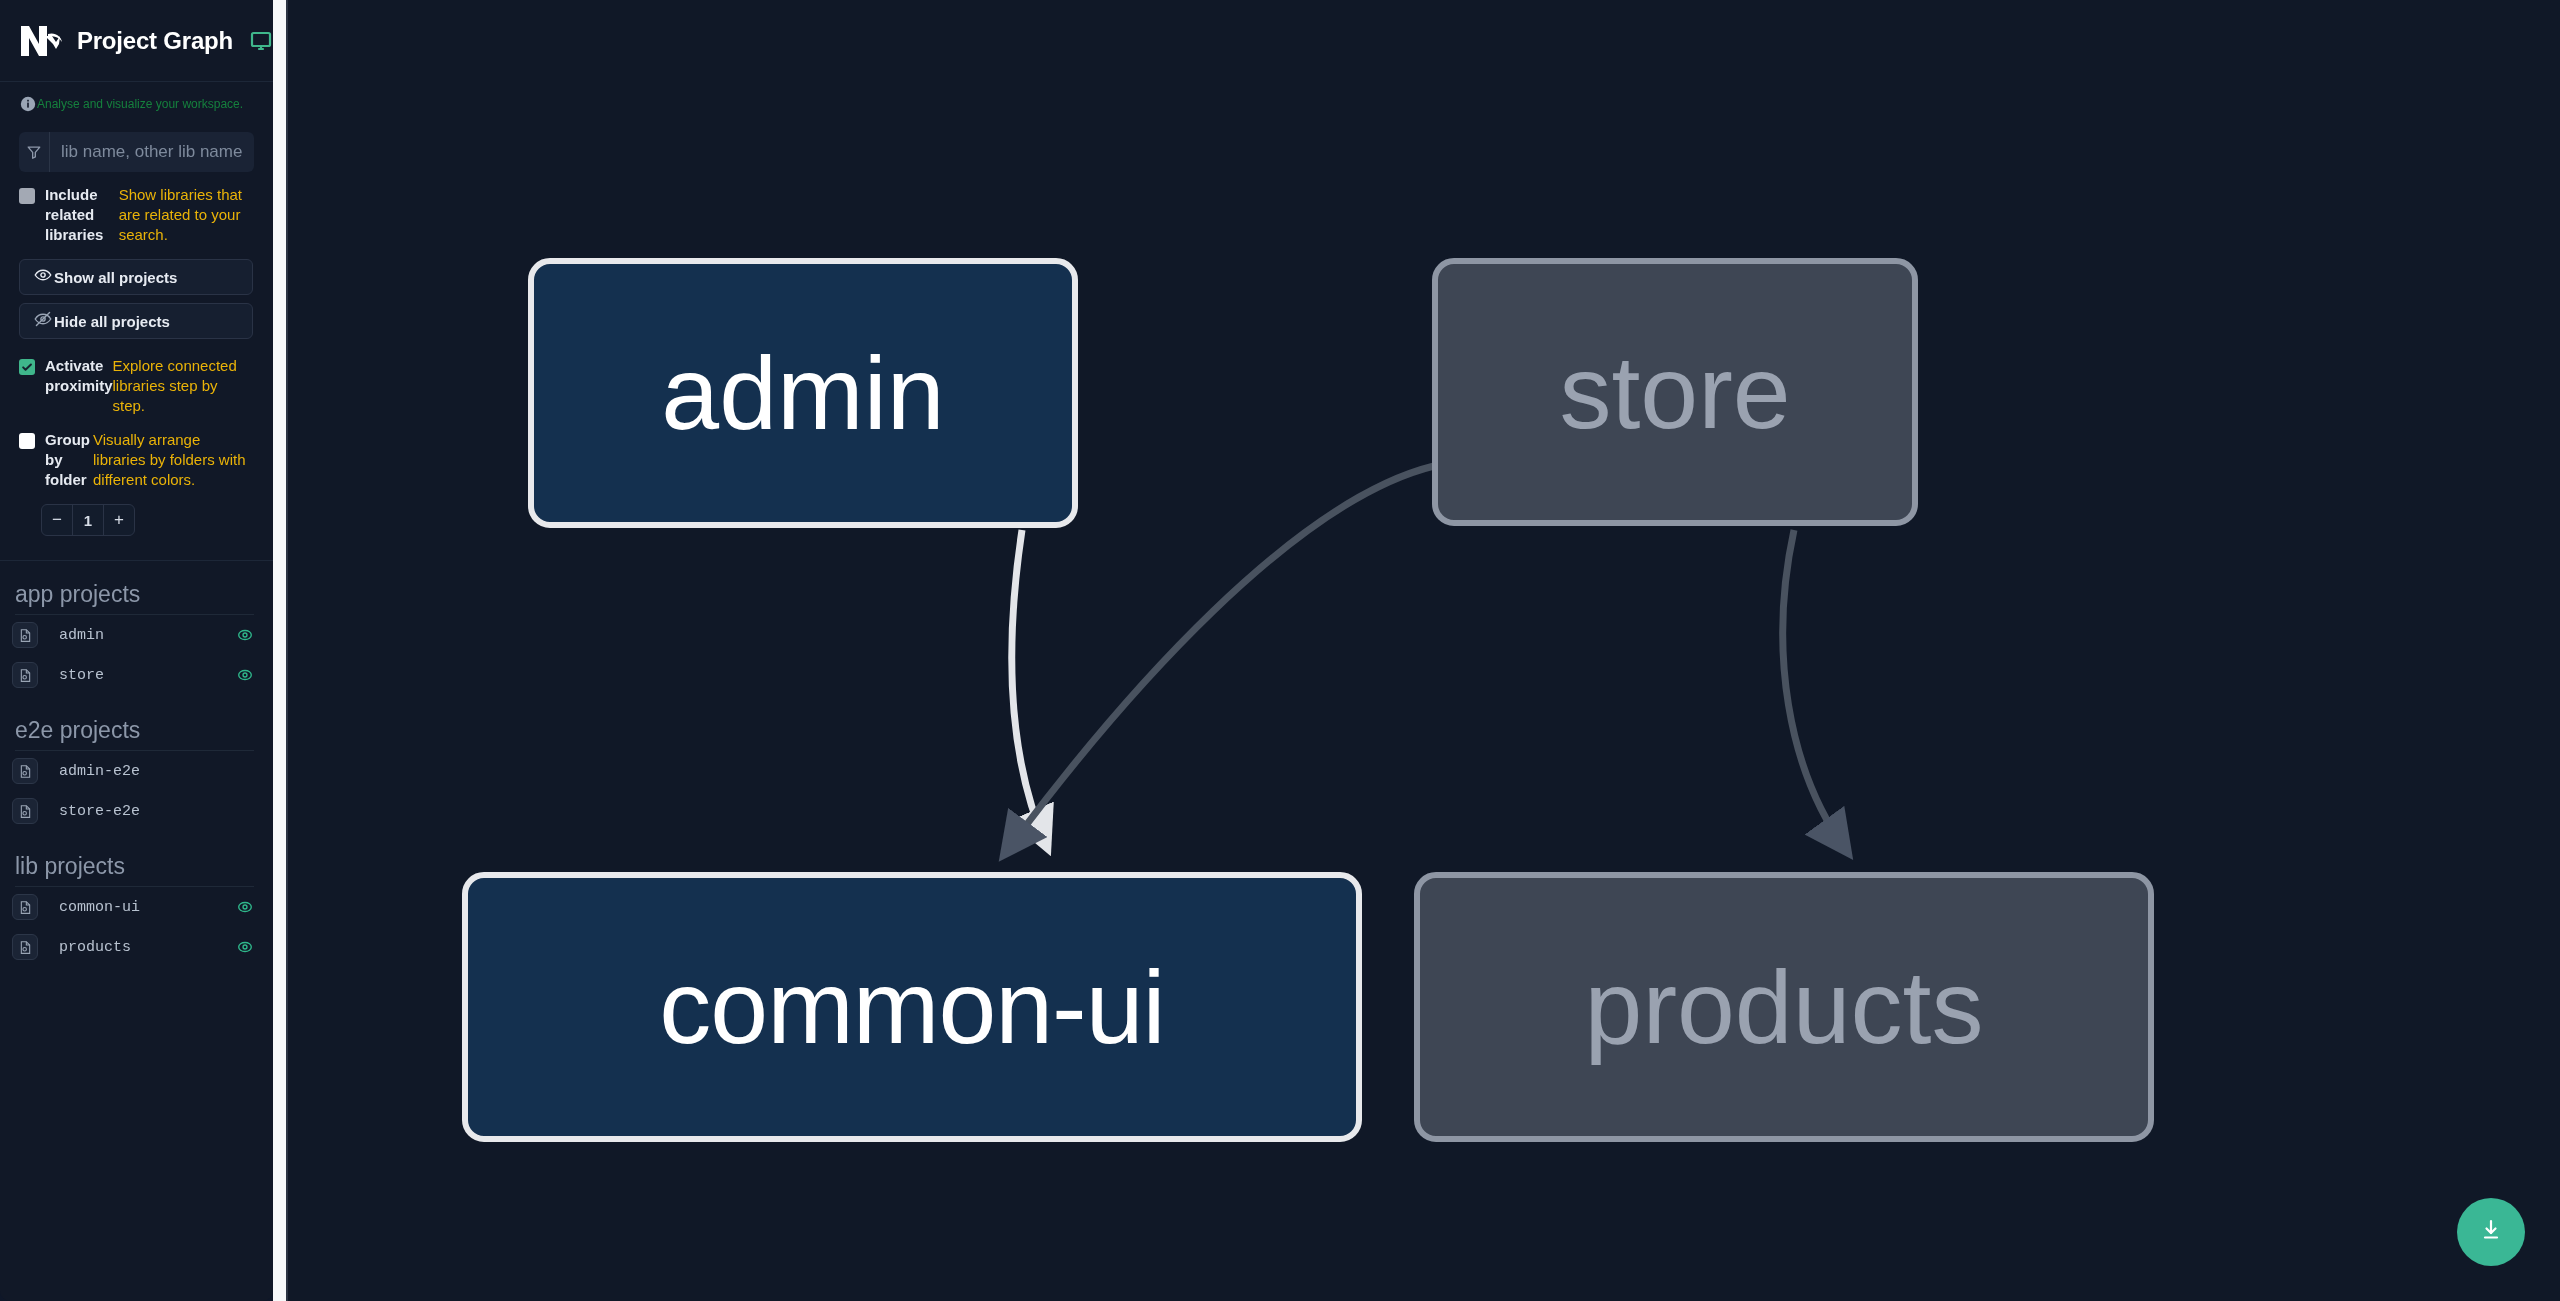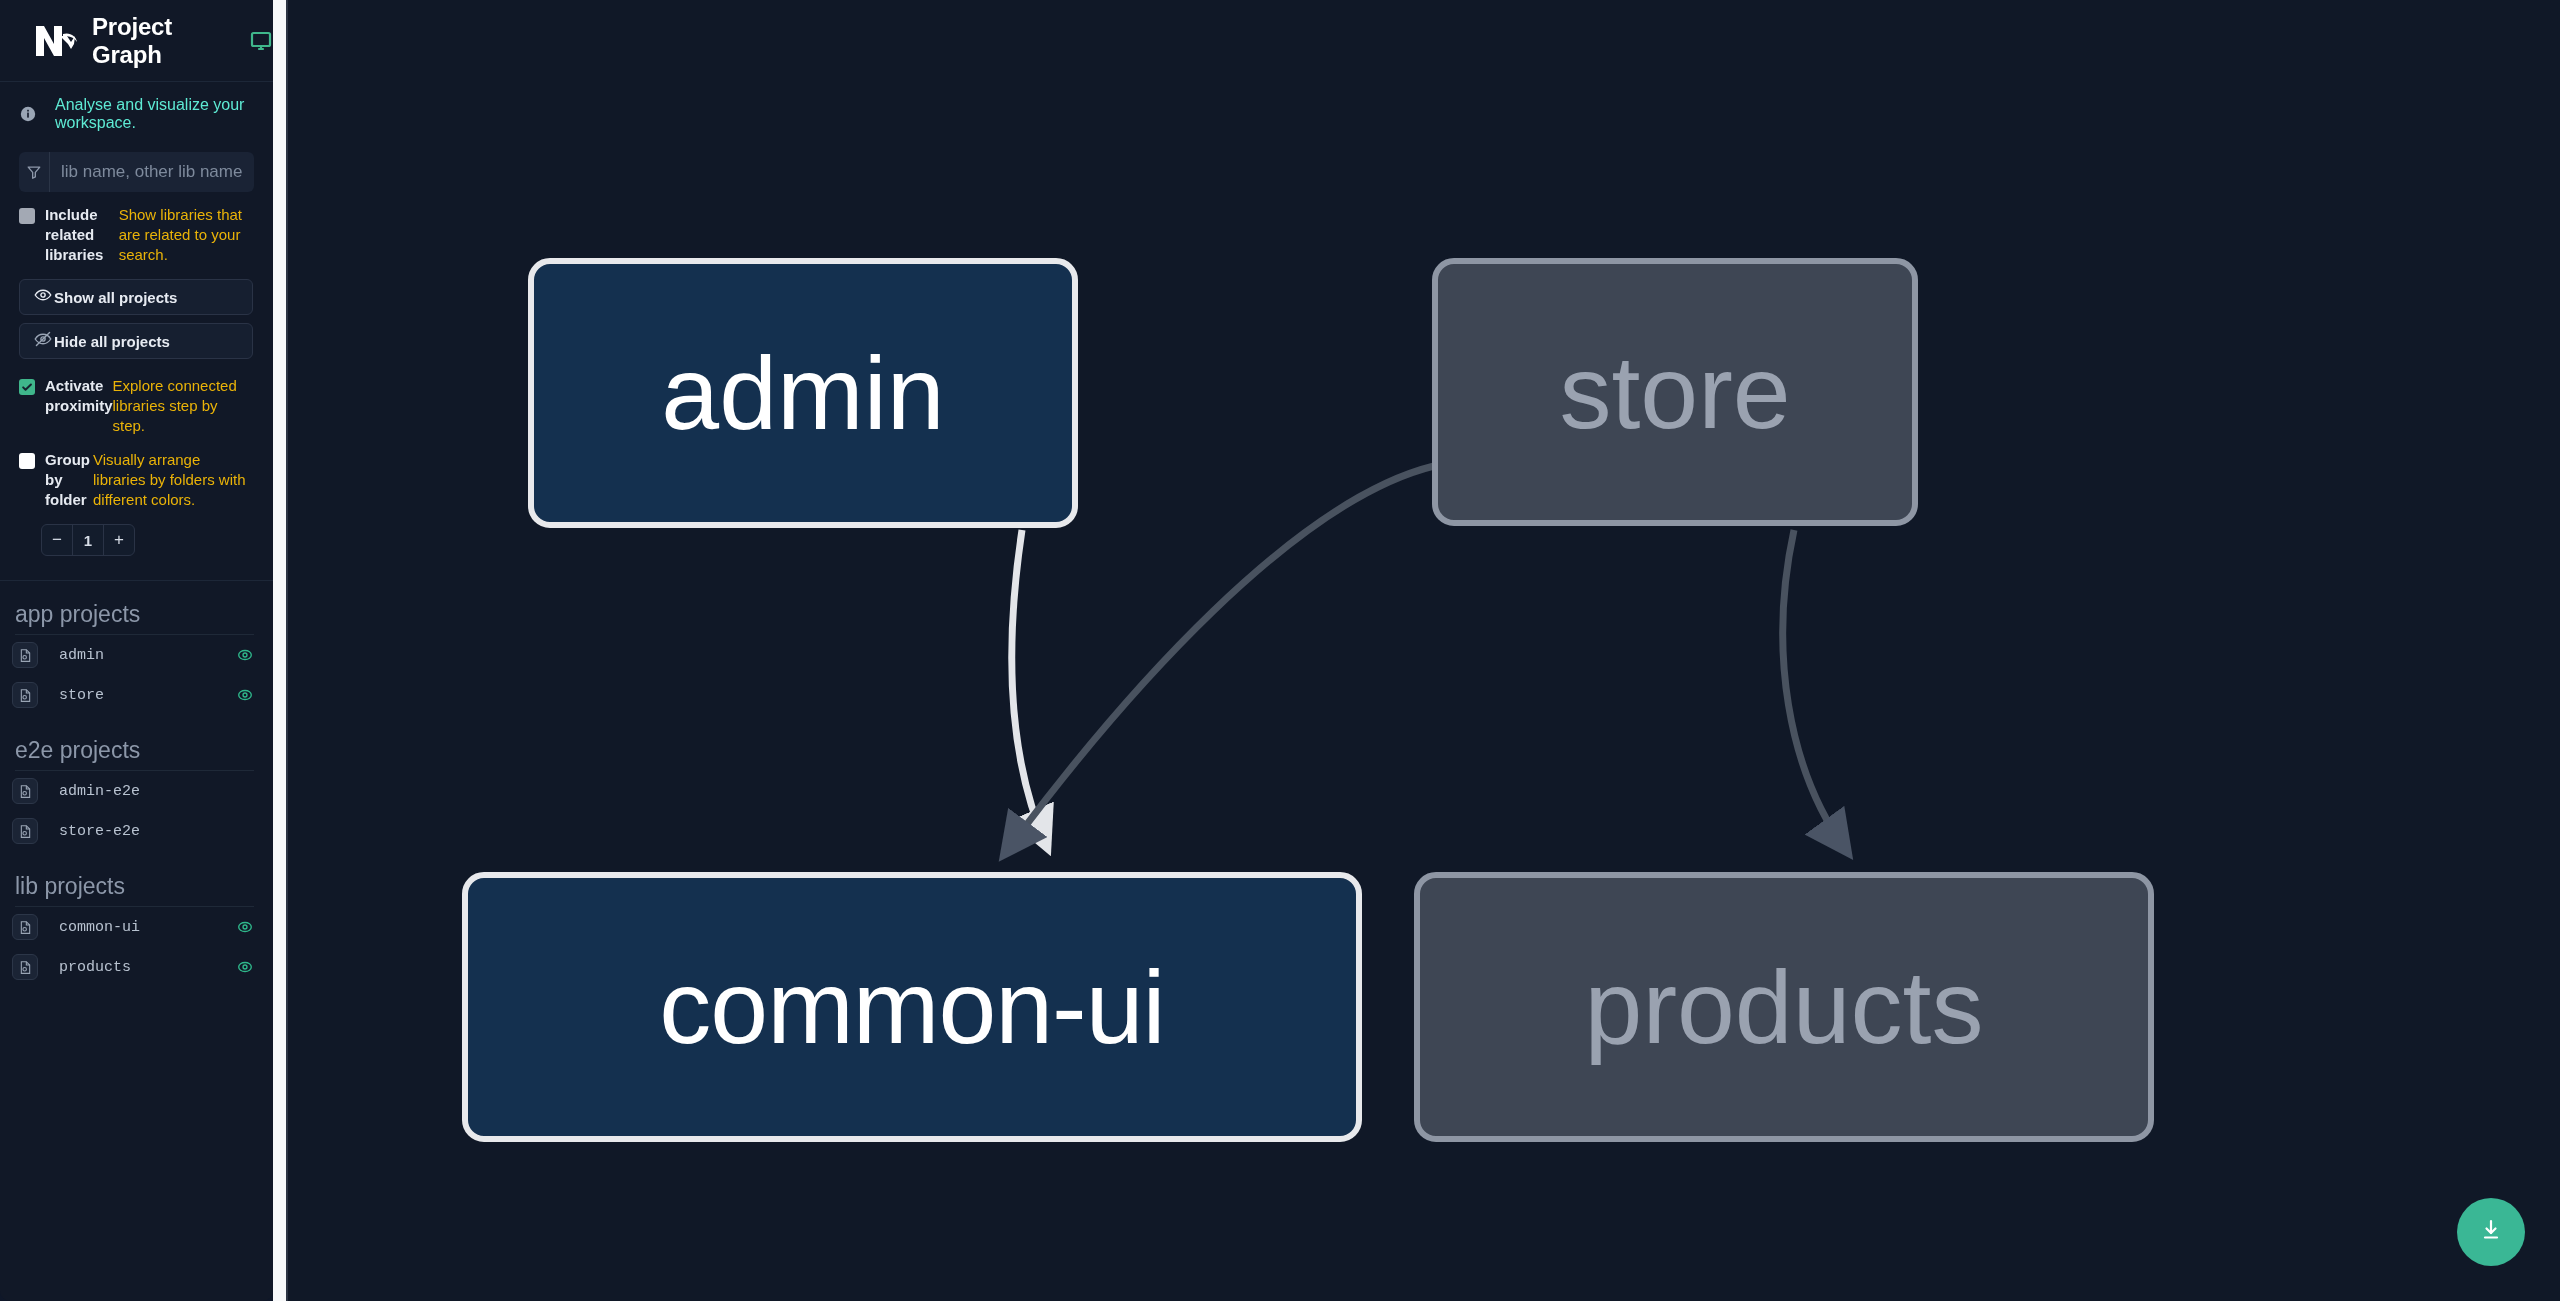--- a/index.html
+++ b/index.html
@@ -29,34 +29,35 @@
   #sidebar-divider-edge {
     position: absolute; left: 286px; top: 0;
     width: 2px; height: 1301px;
     background: #2b3342;
     z-index: 6;
   }
 
   .sb-header {
     height: 82px;
     display: flex; align-items: center;
-    padding-left: 30px;
+    padding-left: 14px;
     border-bottom: 1px solid #1d2738;
+    justify-content: flex-end;
   }
   .nx-logo { width: 50px; height: 46px; margin-right: 12px; }
   .sb-title {
     color: #ffffff; font-size: 24px; font-weight: 700;
     letter-spacing: -0.2px;
   }
   .monitor-icon { margin-left: 16px; width: 24px; height: 24px; display:block; }
 
   .sb-tagline {
-    display: flex; align-items: center; gap: 19px;
+    display: flex; align-items: center; gap: 1px;
     padding: 14px 16px 10px 20px;
-    color: #5eead4; font-size: 16px;
+    color: #15803d; font-size: 12px;
   }
   .info-icon { width: 16px; height: 16px; flex: 0 0 16px; }
 
   .sb-search-wrap { padding: 10px 19px 0 19px; }
   .sb-search {
     display: flex; align-items: flex-start;
     height: 40px;
     background: #1a2335;
     border-radius: 6px;
     overflow: hidden;

